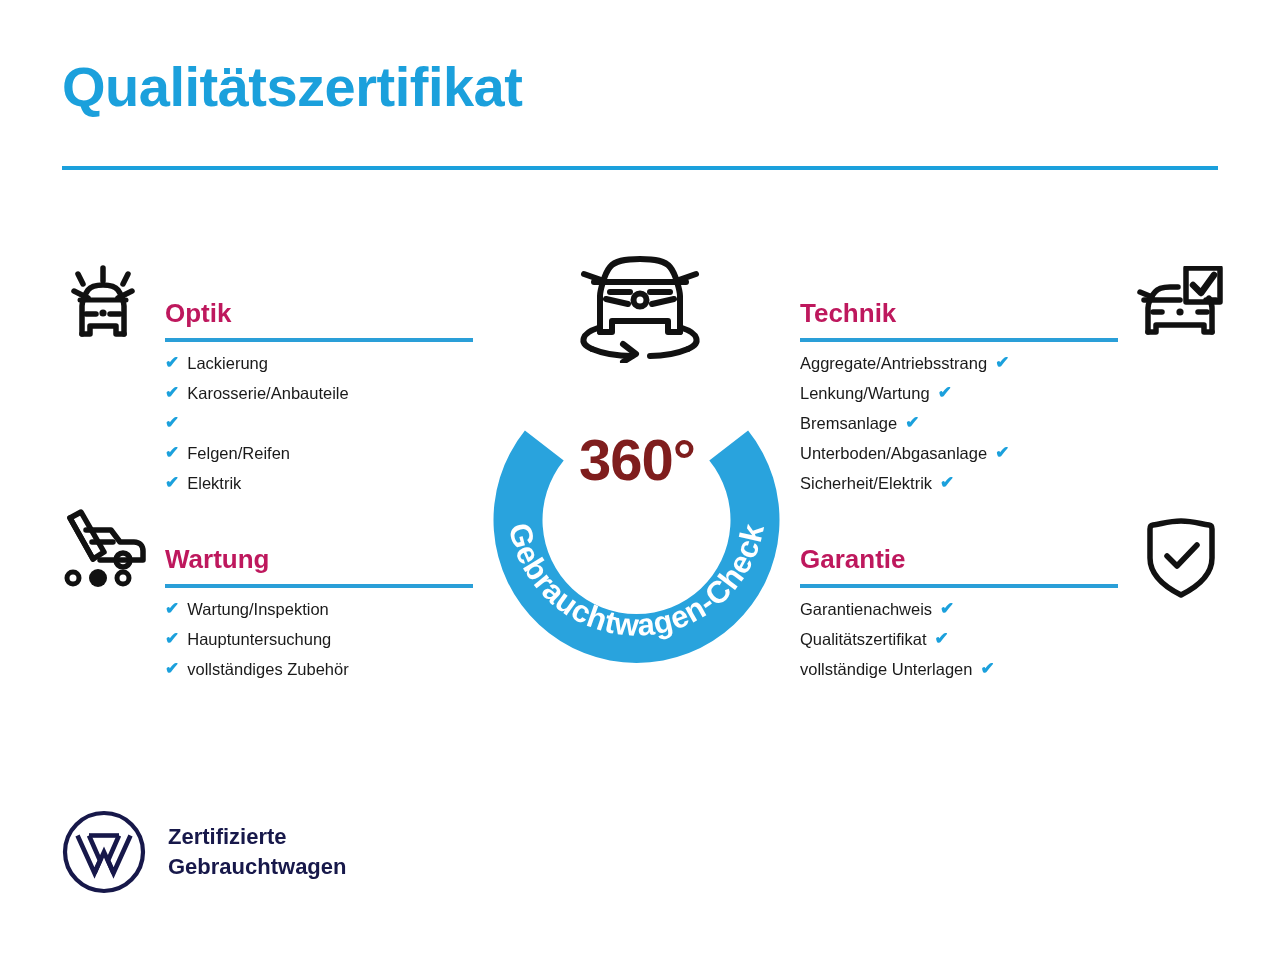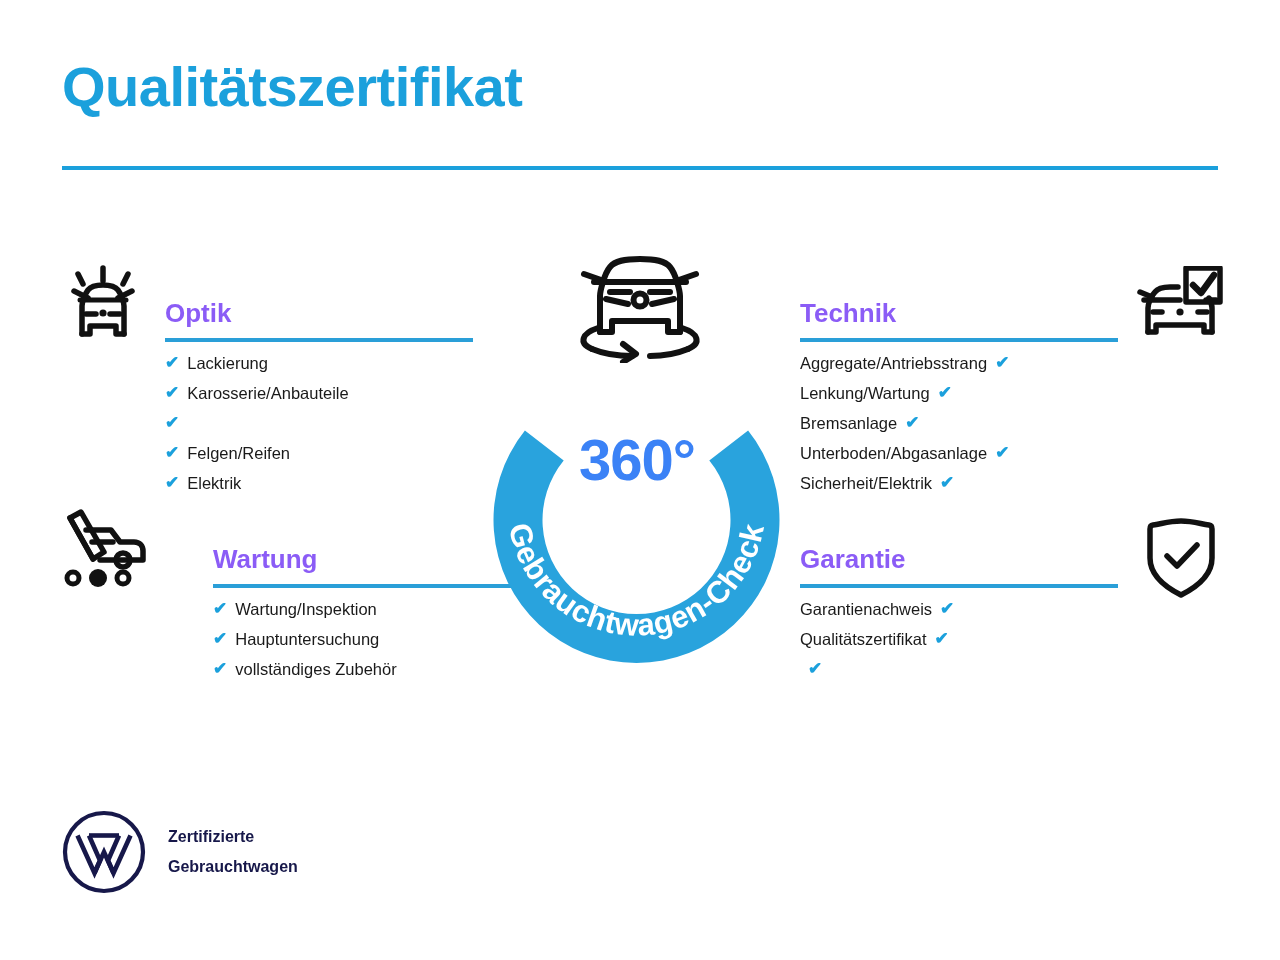--- a/index.html
+++ b/index.html
@@ -40,21 +40,21 @@
   .section {
     position: absolute;
   }
   .section-head {
     position: relative;
     height: 52px;
   }
   .section-title {
     font-size: 26px;
     font-weight: bold;
-    color: #8b5cf6;
+    color: #be185d;
     line-height: 34px;
     white-space: nowrap;
   }
   .section-underline {
     position: absolute;
     left: 0;
     right: 0;
     bottom: 6px;
     height: 4px;
     background: #2a9fd8;
@@ -84,21 +84,21 @@
   .col-left .item-list li { justify-content: flex-start; }
   .col-left .check { margin-right: 8px; }
 
   
   .col-right .section-title { text-align: left; }
   .col-right .item-list li { }
   .col-right .check { margin-left: 8px; }
 
   
   #section-optik   { left: 165px; top: 296px; width: 308px; }
-  #section-wartung { left: 165px; top: 542px; width: 308px; margin-left: 48px; }
+  #section-wartung { left: 165px; top: 542px; width: 308px; }
   #section-technik { left: 800px; top: 296px; width: 318px; }
   #section-garantie{ left: 800px; top: 542px; width: 318px; }
 
   .side-icon {
     position: absolute;
   }
   #icon-optik    { left: 58px;  top: 256px; }
   #icon-wartung  { left: 56px;  top: 506px; }
   #icon-technik  { left: 1136px;top: 266px; }
   #icon-garantie { left: 1143px;top: 516px; }
@@ -126,36 +126,36 @@
     height: 345px;
   }
   #badge-360 {
     position: absolute;
     left: 0;
     top: 178px;
     width: 370px;
     text-align: center;
     font-size: 58px;
     font-weight: bold;
-    color: #3b82f6;
+    color: #7f1d1d;
     letter-spacing: -1px;
   }
 
   
   #footer-logo {
     position: absolute;
     left: 62px;
     top: 810px;
     display: flex;
     align-items: center;
   }
   #vw-mark { width: 84px; height: 84px; flex: none; }
   #footer-text {
     margin-left: 22px;
-    font-size: 16px;
+    font-size: 22px;
     font-weight: bold;
     color: #17184a;
     line-height: 30px;
     white-space: pre-line;
   }
 </style>
 </head>
 <body>
 
 <div id="page-title">Qualitätszertifikat</div>
@@ -307,20 +307,21 @@
   <ul class="item-list">
     <li>
         <span>Garantienachweis</span>
         <span class="check">✔</span>
       </li>
     <li>
         <span>Qualitätszertifikat</span>
         <span class="check">✔</span>
       </li>
     <li>
+        <span>vollständige Unterlagen</span>
         <span class="check">✔</span>
       </li>
   </ul>
 </div>
 
 <div id="center-badge">
 
   <div id="badge-car-icon">
     <svg width="140" height="115" viewBox="0 0 140 115">
       <g fill="none" stroke="#111" stroke-width="6" stroke-linecap="round" stroke-linejoin="round">

